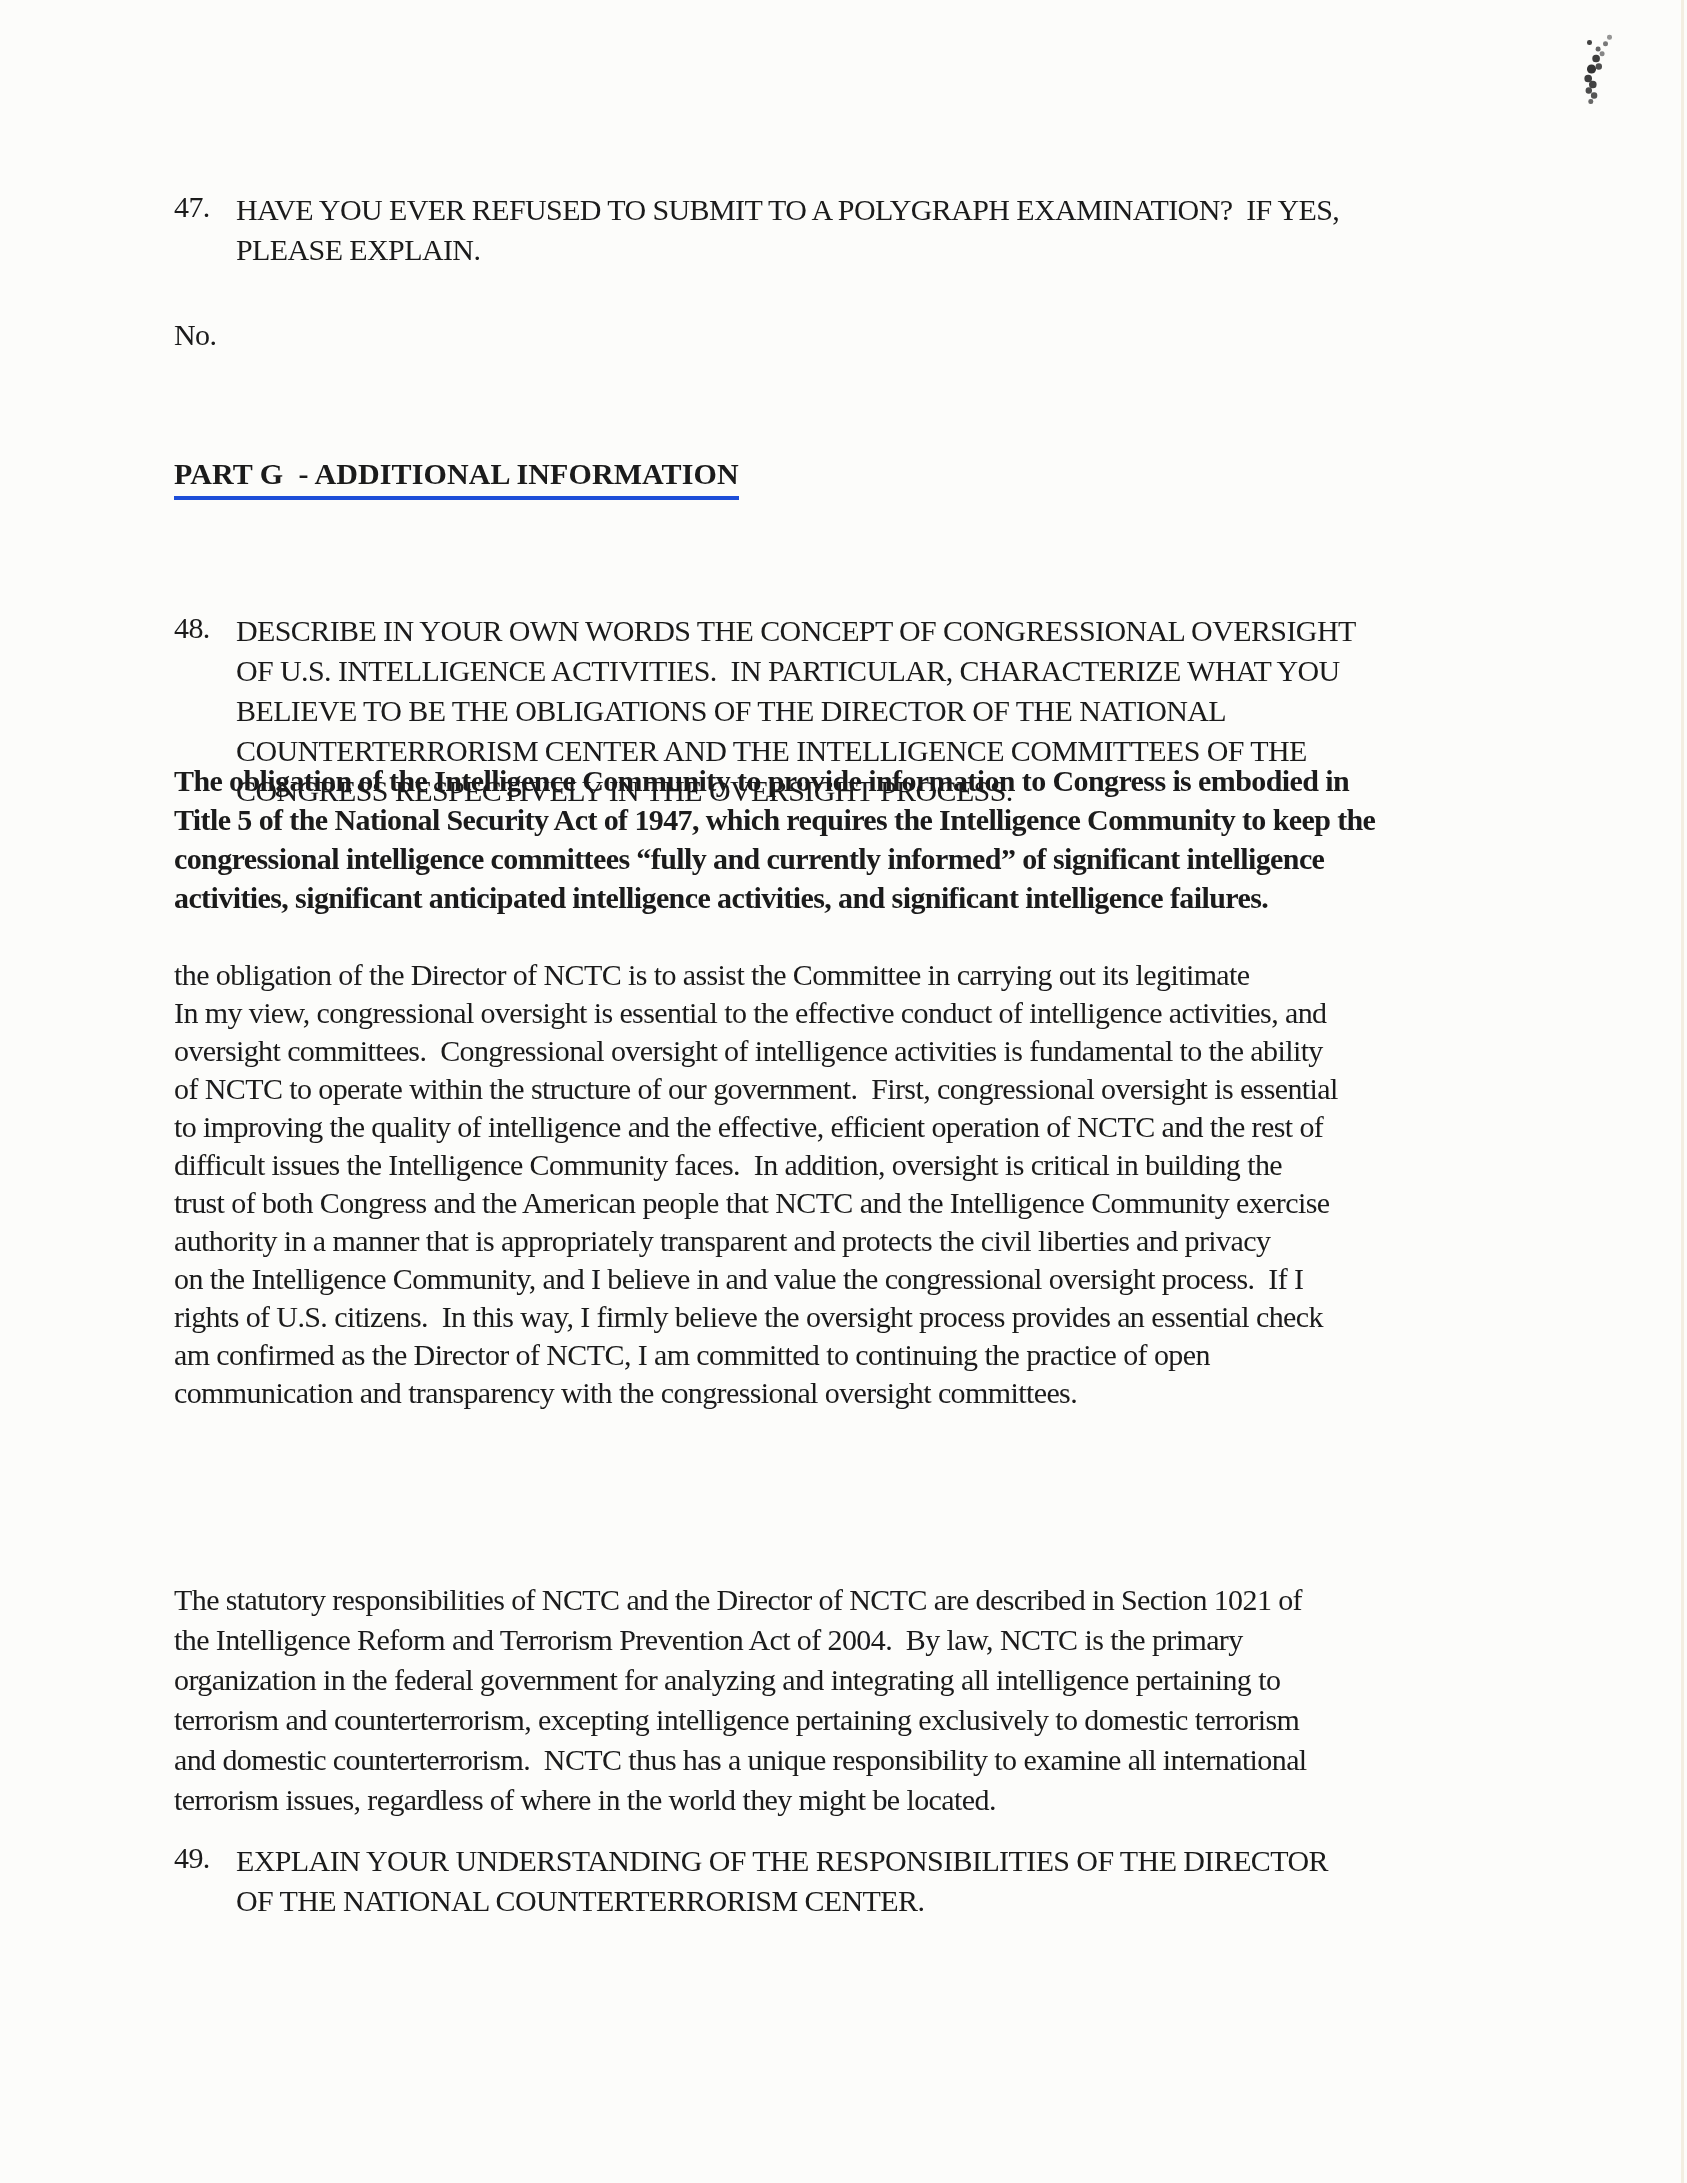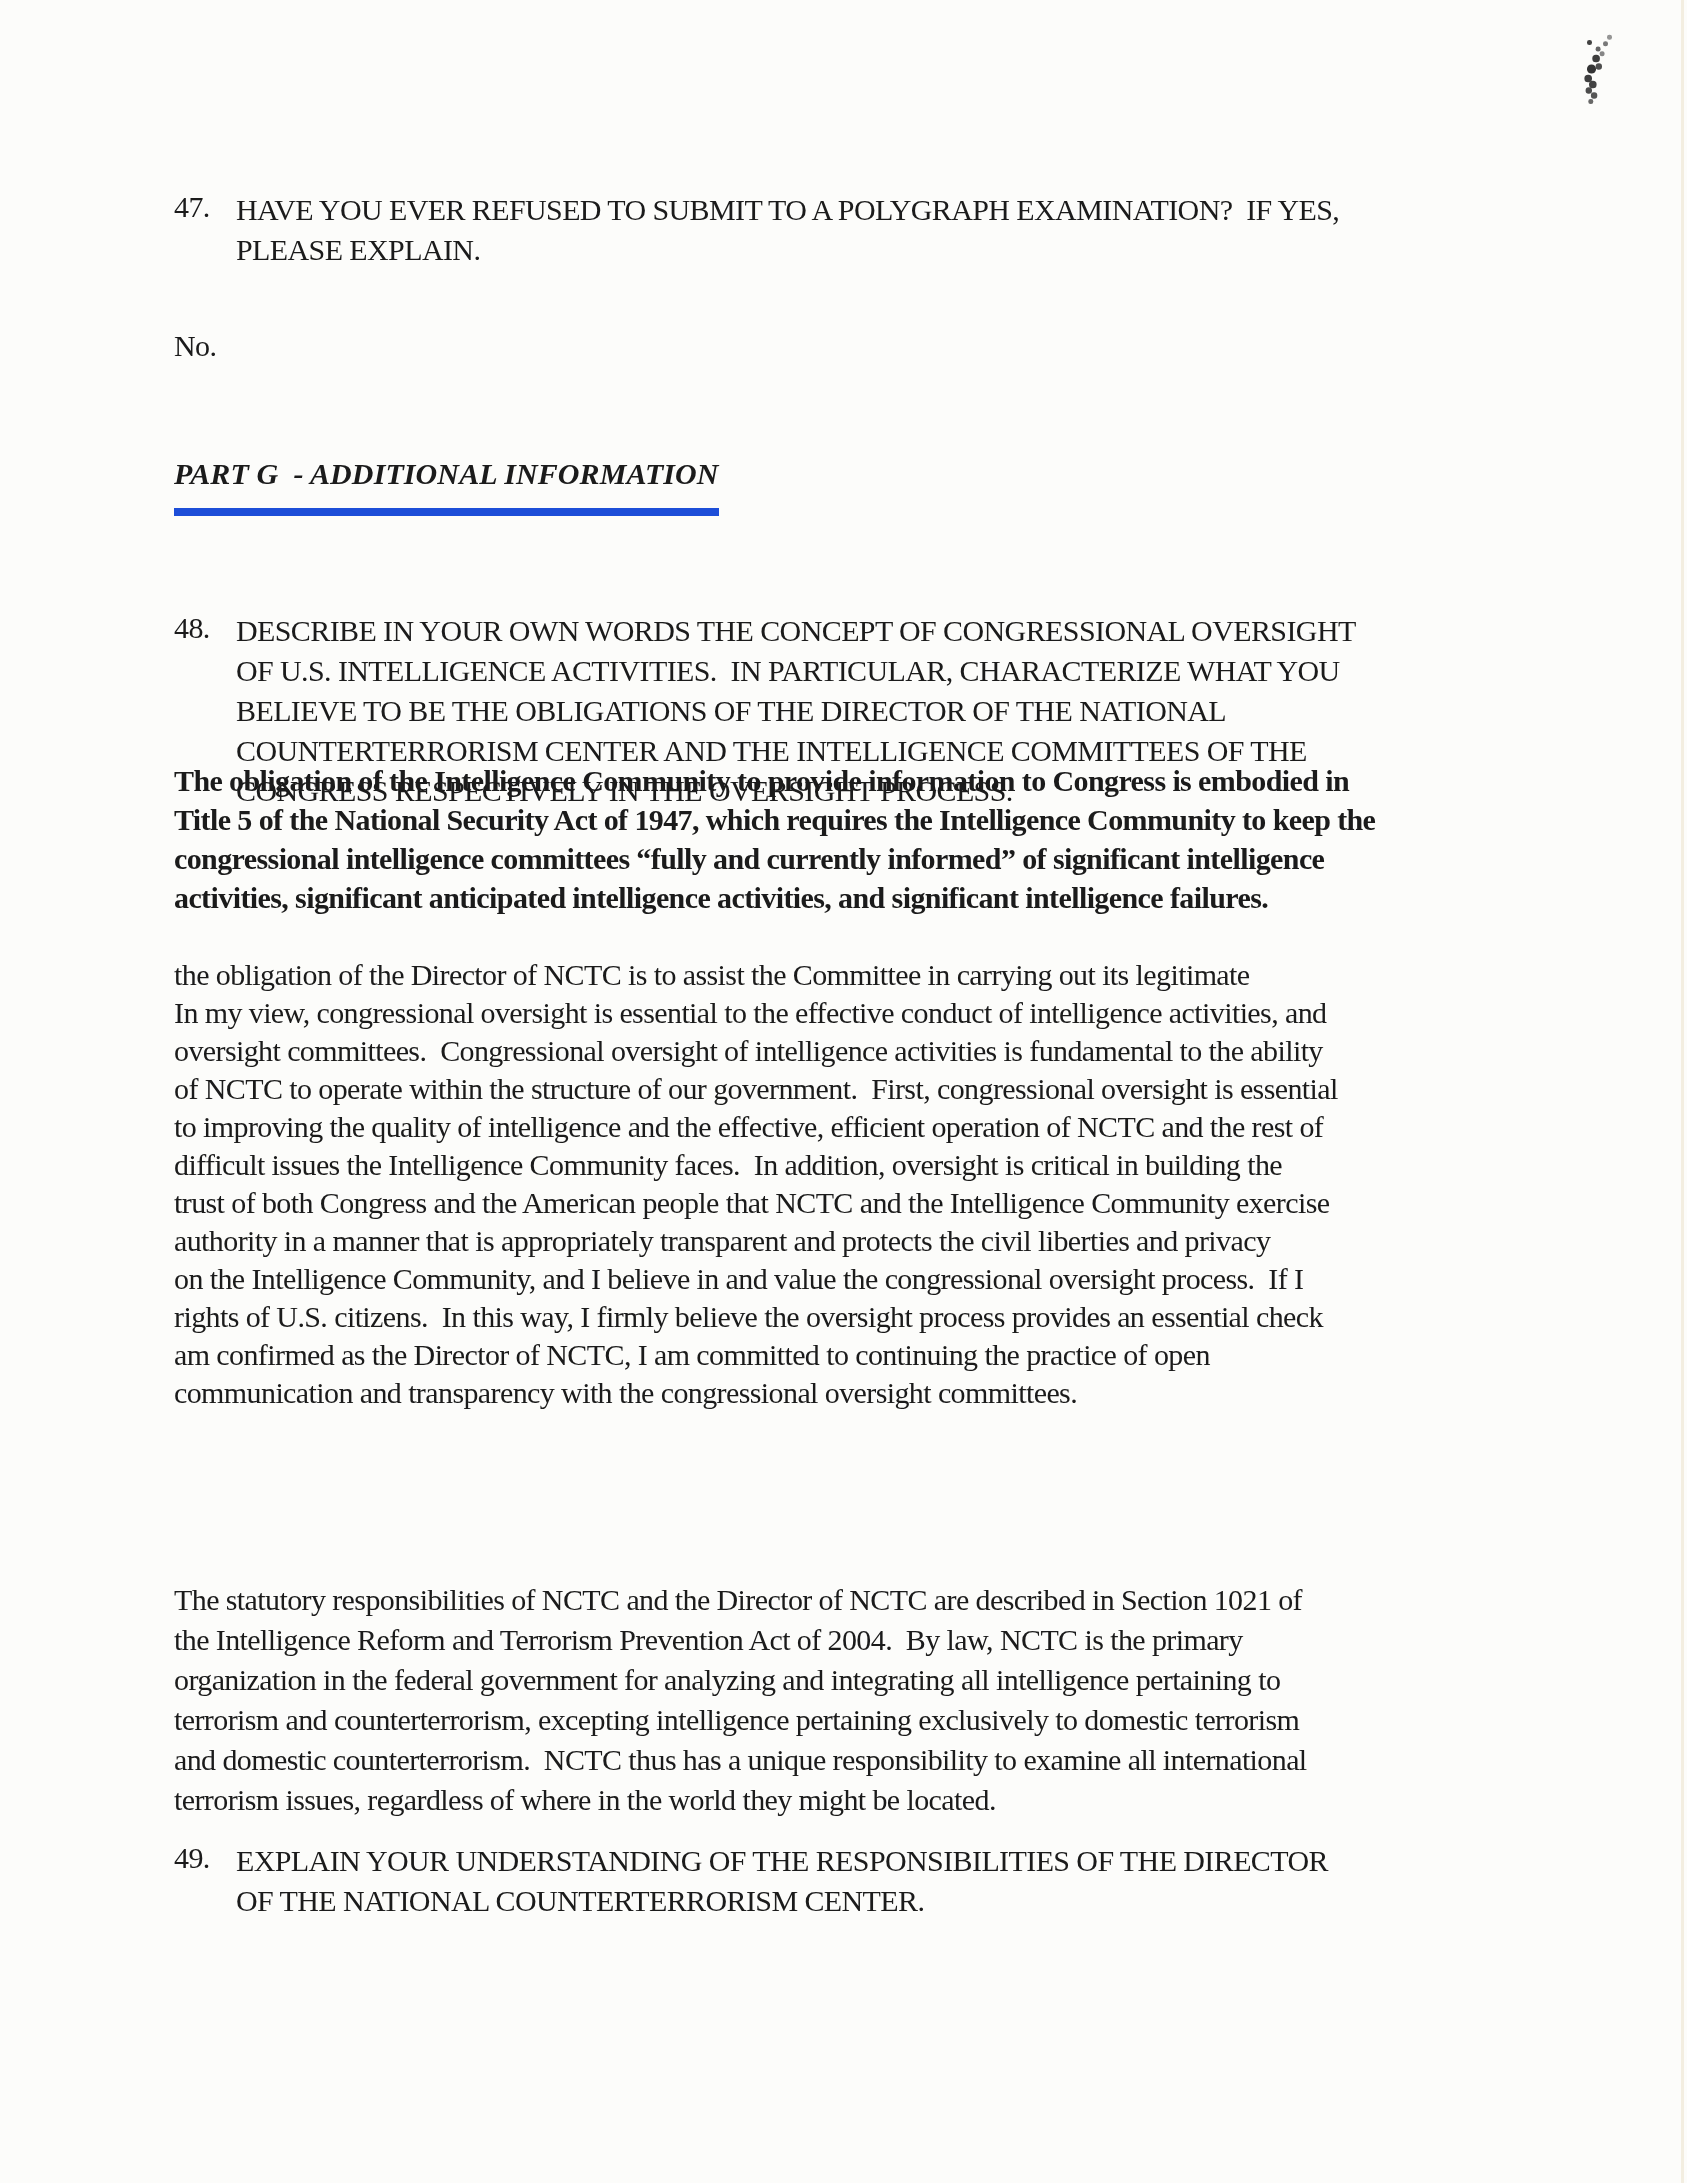--- a/index.html
+++ b/index.html
@@ -20,30 +20,29 @@
   }
   .block { position: absolute; left: 174px; }
   .line { white-space: pre; }
 
   
   .question { position: relative; padding-left: 62px; }
   .question .qnum { position: absolute; left: 0; top: 0; }
   .question .line { line-height: 40px; }
 
   #q47 { top: 190px; }
-  #a47 { top: 326px; line-height: 40px; }
+  #a47 { top: 315px; line-height: 40px; }
   #partg { top: 457px; }
   #partg .heading-text {
     display: inline-block;
     font-weight: 700;
     letter-spacing: 0.1px;
-    padding-bottom: 17px;
-    border-bottom: 8px solid #1d4ed8;
+    padding-bottom: 5px;
+    border-bottom: 4px solid #1d4ed8;
     white-space: pre;
-    font-style: italic;
   }
   #q48 { top: 531px; }
   #p1  { top: 761px; } #p1 .line { line-height: 39px; font-weight: bold; }
   #p2  { top: 956px; } #p2 .line { line-height: 38px; }
   #q49 { top: 1561px; }
   #p3  { top: 1580px; } #p3 .line { line-height: 40px; }
 
   
   .smudge {
     position: absolute;

